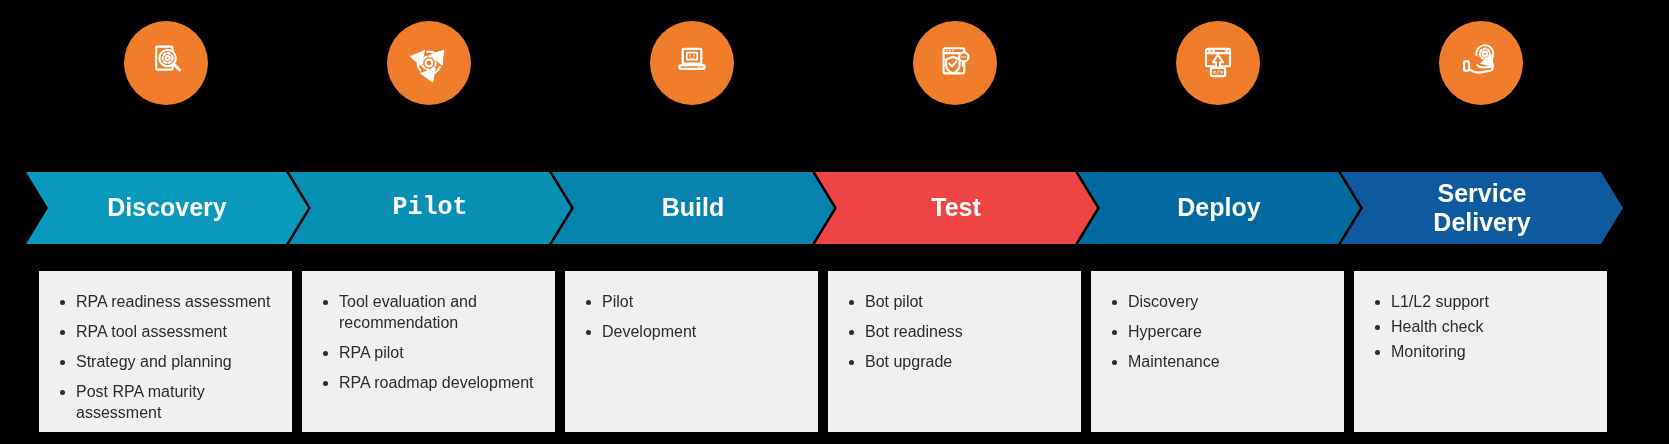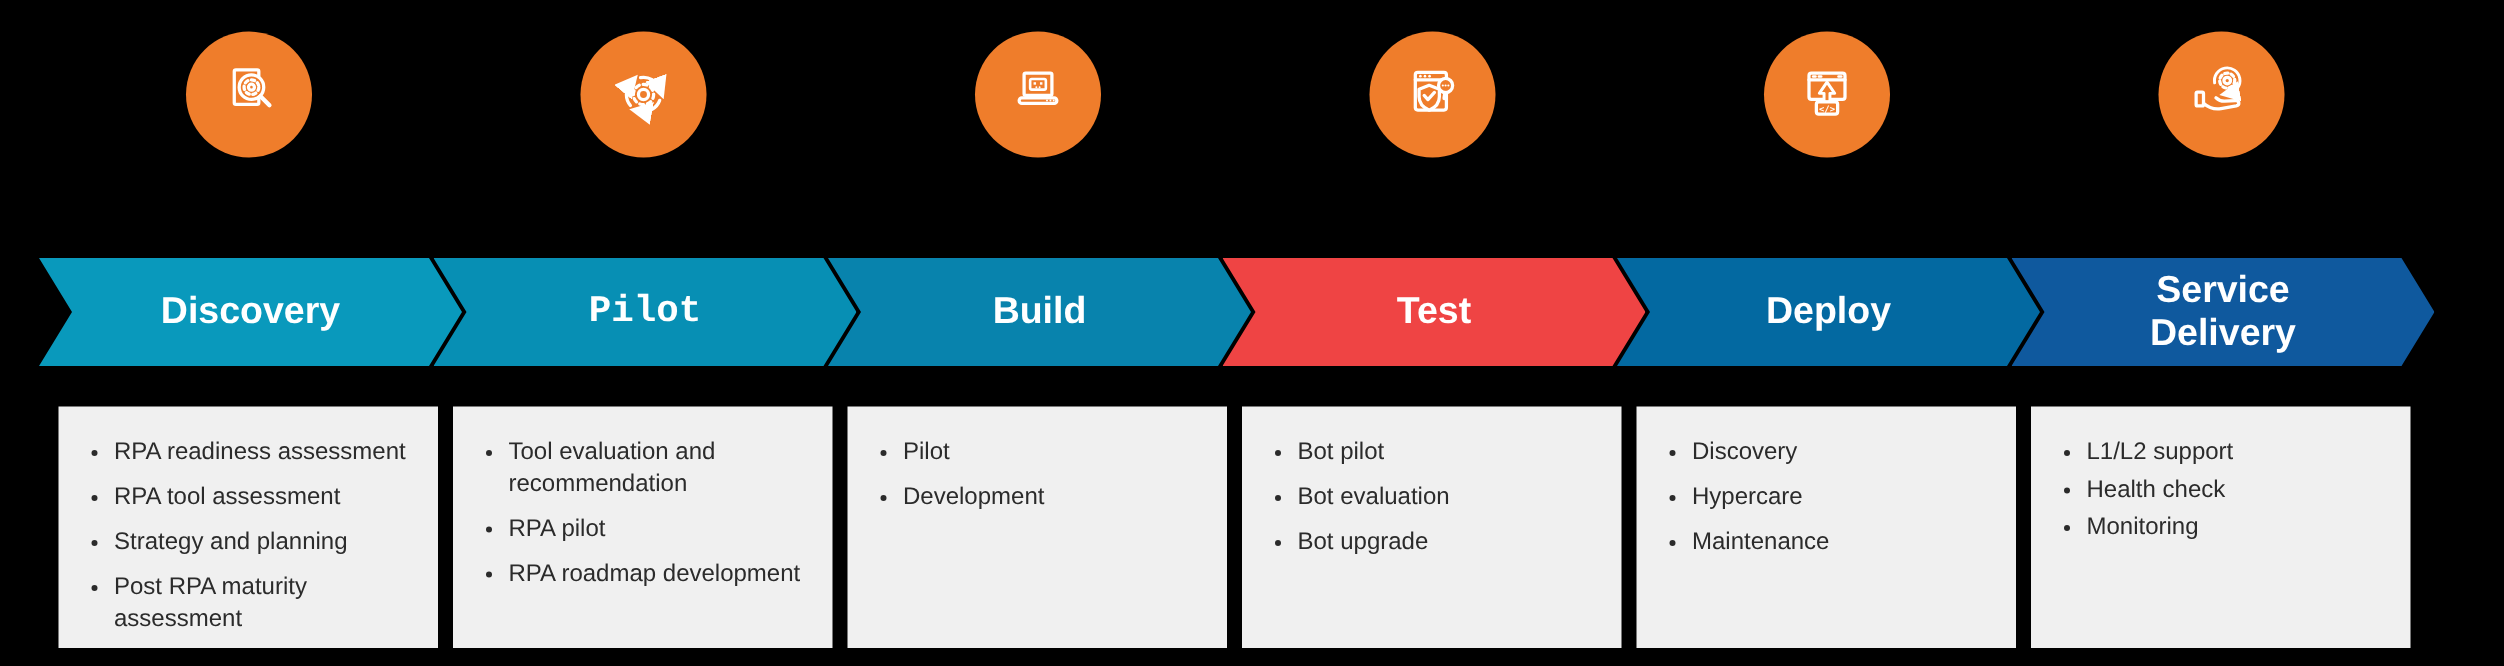--- a/index.html
+++ b/index.html
@@ -181,21 +181,21 @@
   <div class="box">
     <ul>
       <li>Pilot</li>
       <li>Development</li>
     </ul>
   </div>
 
   <div class="box">
     <ul>
       <li>Bot pilot</li>
-      <li>Bot evaluation</li>
+      <li>Bot readiness</li>
       <li>Bot upgrade</li>
     </ul>
   </div>
 
   <div class="box">
     <ul>
       <li>Discovery</li>
       <li>Hypercare</li>
       <li>Maintenance</li>
     </ul>

